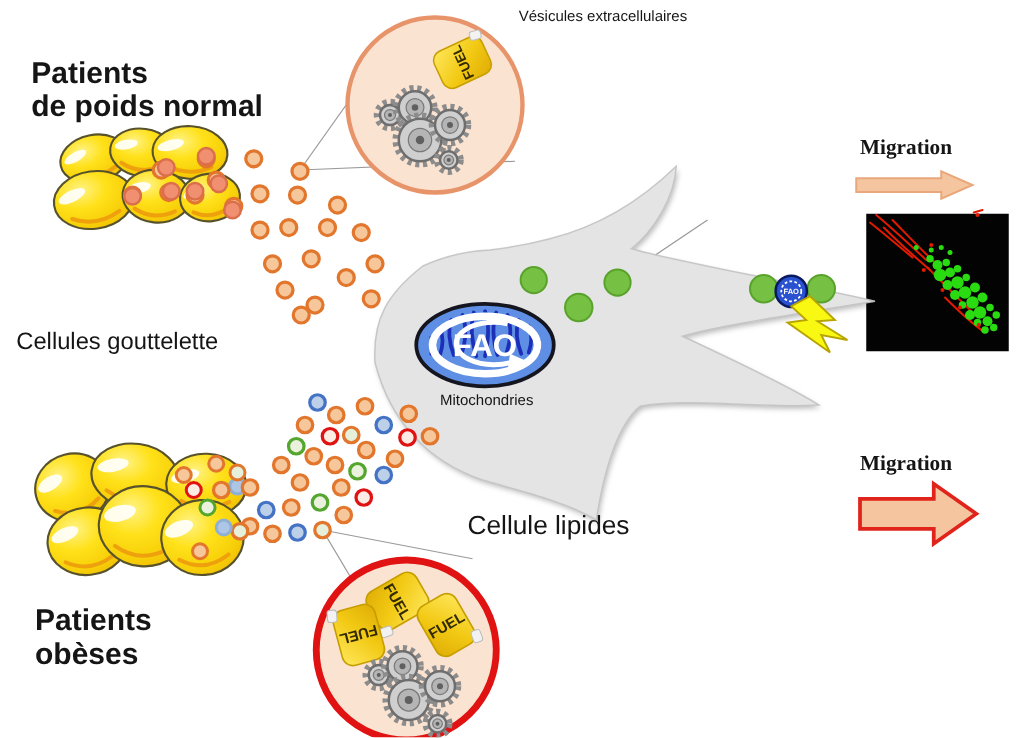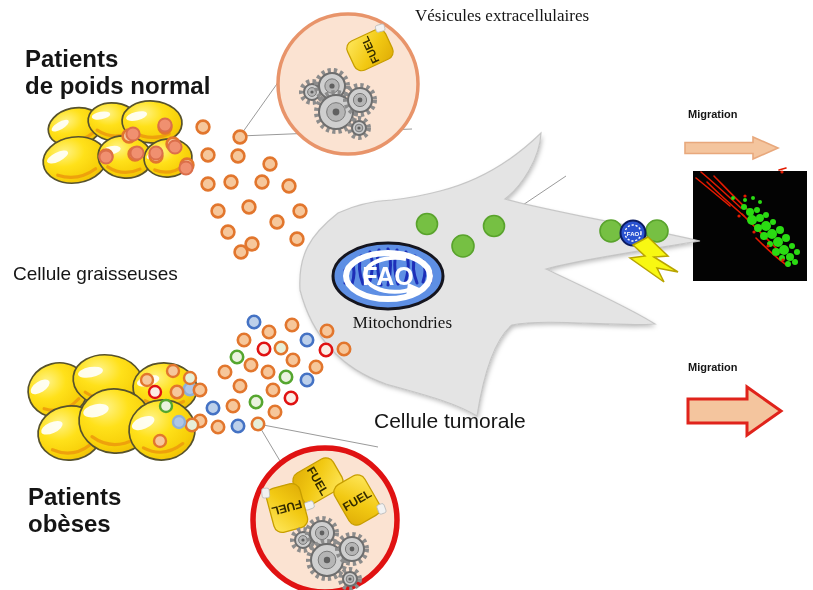--- a/index.html
+++ b/index.html
@@ -3,22 +3,22 @@
 <meta charset="utf-8">
 <style>
   html,body{margin:0;padding:0;background:#fff;}
   #stage{position:relative;width:813px;height:590px;background:#ffffff;overflow:hidden;
          font-family:"Liberation Sans",sans-serif;}
   #scene{position:absolute;left:0;top:0;}
   .label{position:absolute;color:#151515;white-space:pre-line;line-height:1.12;}
   .bold{font-weight:bold;}
   .t20{font-size:24px;}
   .t19{font-size:19px;}
-  .t17{font-size:11px;}
-  .t15{font-size:17px;line-height:1.2;font-family:Liberation Serif, serif;}
+  .t17{font-size:17px;font-family:Liberation Serif, serif;}
+  .t15{font-size:12px;line-height:1.2;}
   .t21{font-size:21px;}
 </style>
 </head>
 <body>
 
 <div id="stage">
 
 <svg id="scene" width="813" height="590" viewBox="0 0 813 590">
   <defs>
     <radialGradient id="fatG" cx="35%" cy="30%" r="80%">
@@ -411,22 +411,22 @@
     <polygon points="685,142.5 753,142.5 753,137 778,148 753,159 753,153.5 685,153.5" fill="none" stroke-width="1.6" stroke="#E8A87C"></polygon>
   </g>
   <g>
     <polygon points="688,399 747,399 747,387 781,411 747,435 747,423 688,423" stroke-width="3" fill="#F4C59E"></polygon>
     <polygon points="688,399 747,399 747,387 781,411 747,435 747,423 688,423" fill="none" stroke-width="3" stroke="#E0231B"></polygon>
   </g>
 </svg>
 
 <div class="label bold t20" style="left:25px;top:46px;">Patients
 de poids normal</div>
-<div class="label t19" style="left:13px;top:263px;">Cellule graisseuses</div>
+<div class="label t19" style="left:13px;top:263px;">Cellules gouttelette</div>
 <div class="label bold t20" style="left:28px;top:484px;">Patients
 obèses</div>
 <div class="label t15" style="left:415px;top:6px;">Vésicules extracellulaires</div>
-<div class="label t15" style="left:340px;top:313px;width:112px;text-align:right;">Mitochondries</div>
-<div class="label t21" style="left:374px;top:409px;">Cellule tumorale</div>
+<div class="label t15" style="left:352px;top:313px;width:112px;text-align:left;">Mitochondries</div>
+<div class="label t21" style="left:374px;top:409px;">Cellule lipides</div>
 <div class="label bold t17" style="left:688px;top:108px;">Migration</div>
 <div class="label bold t17" style="left:688px;top:361px;">Migration</div>
 
 </div>
 
 </body></html>

